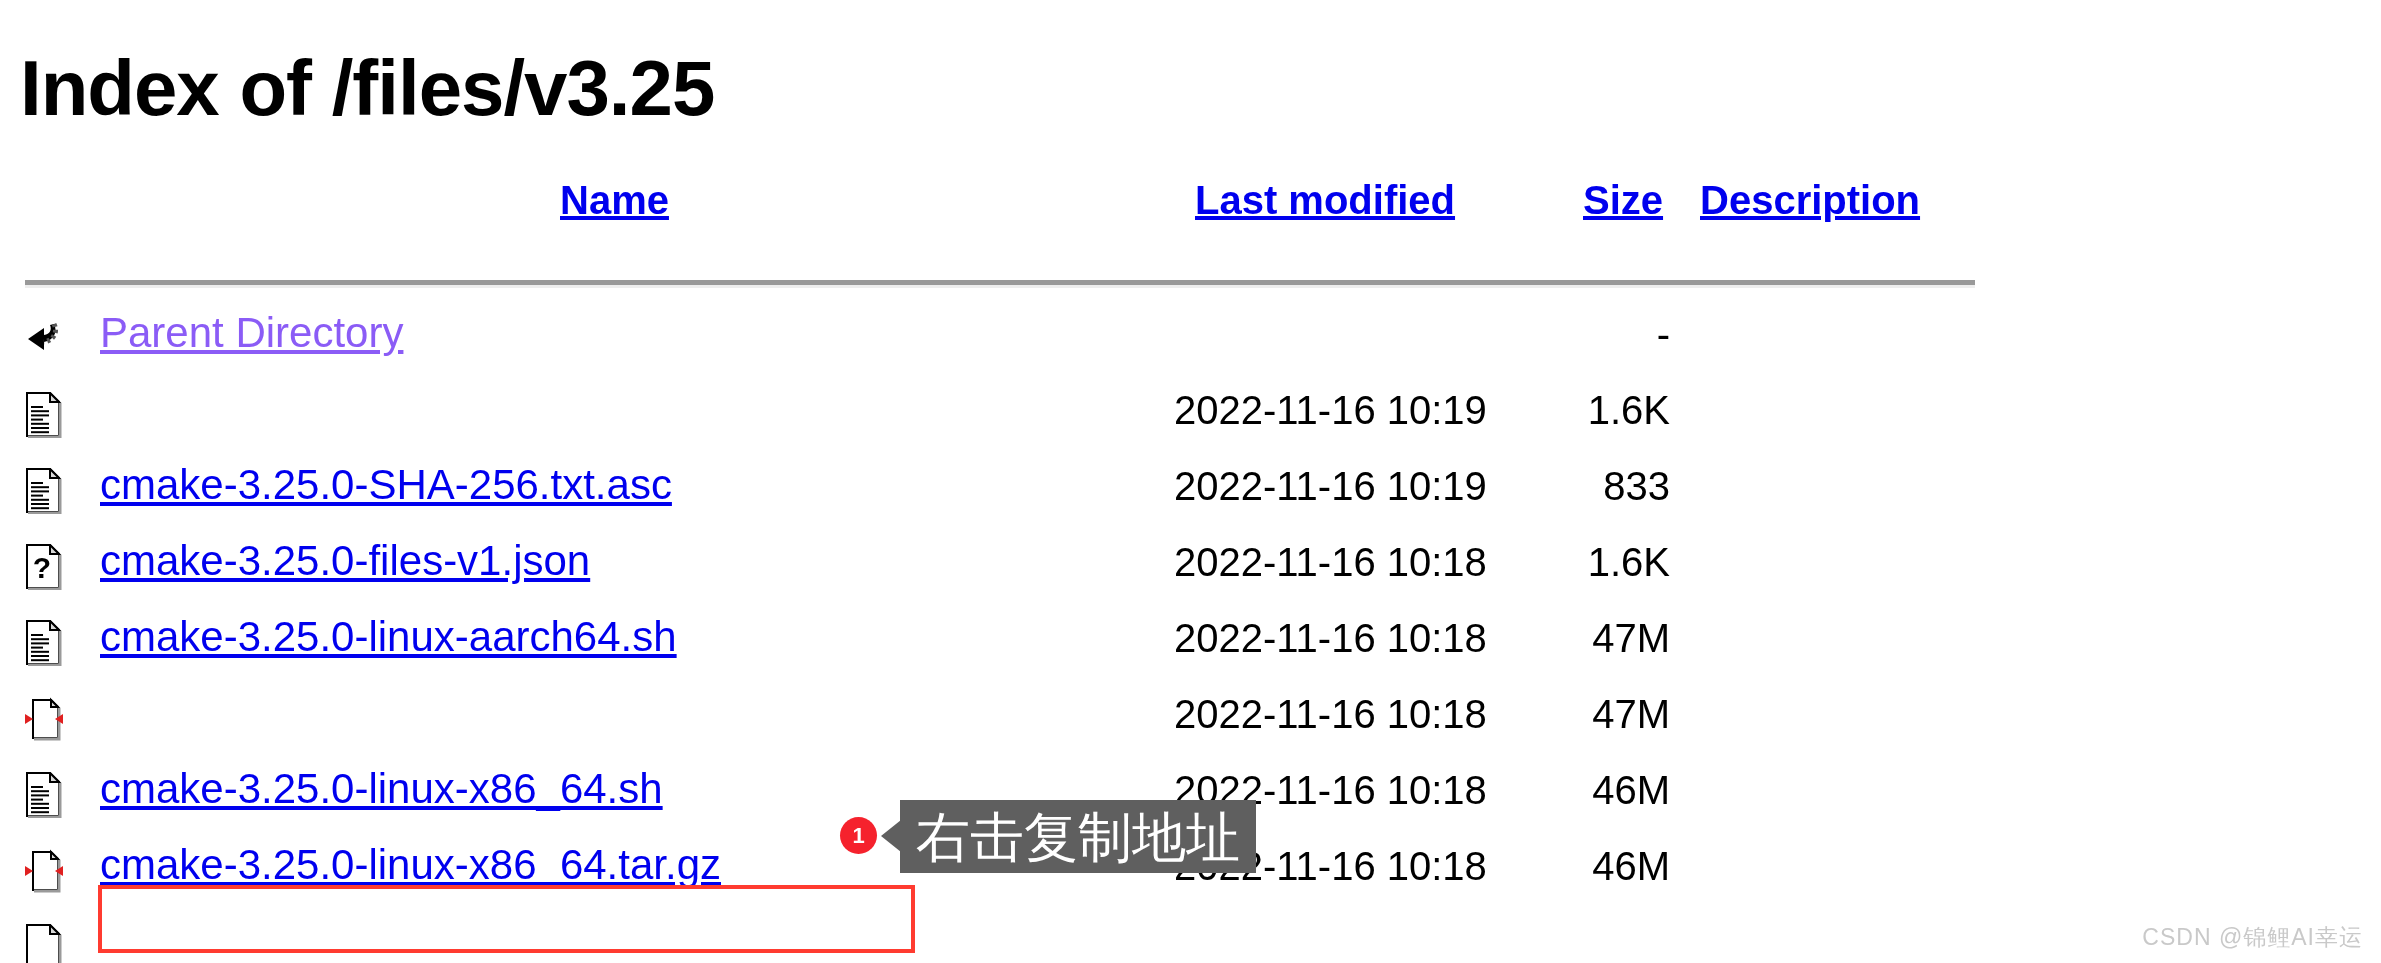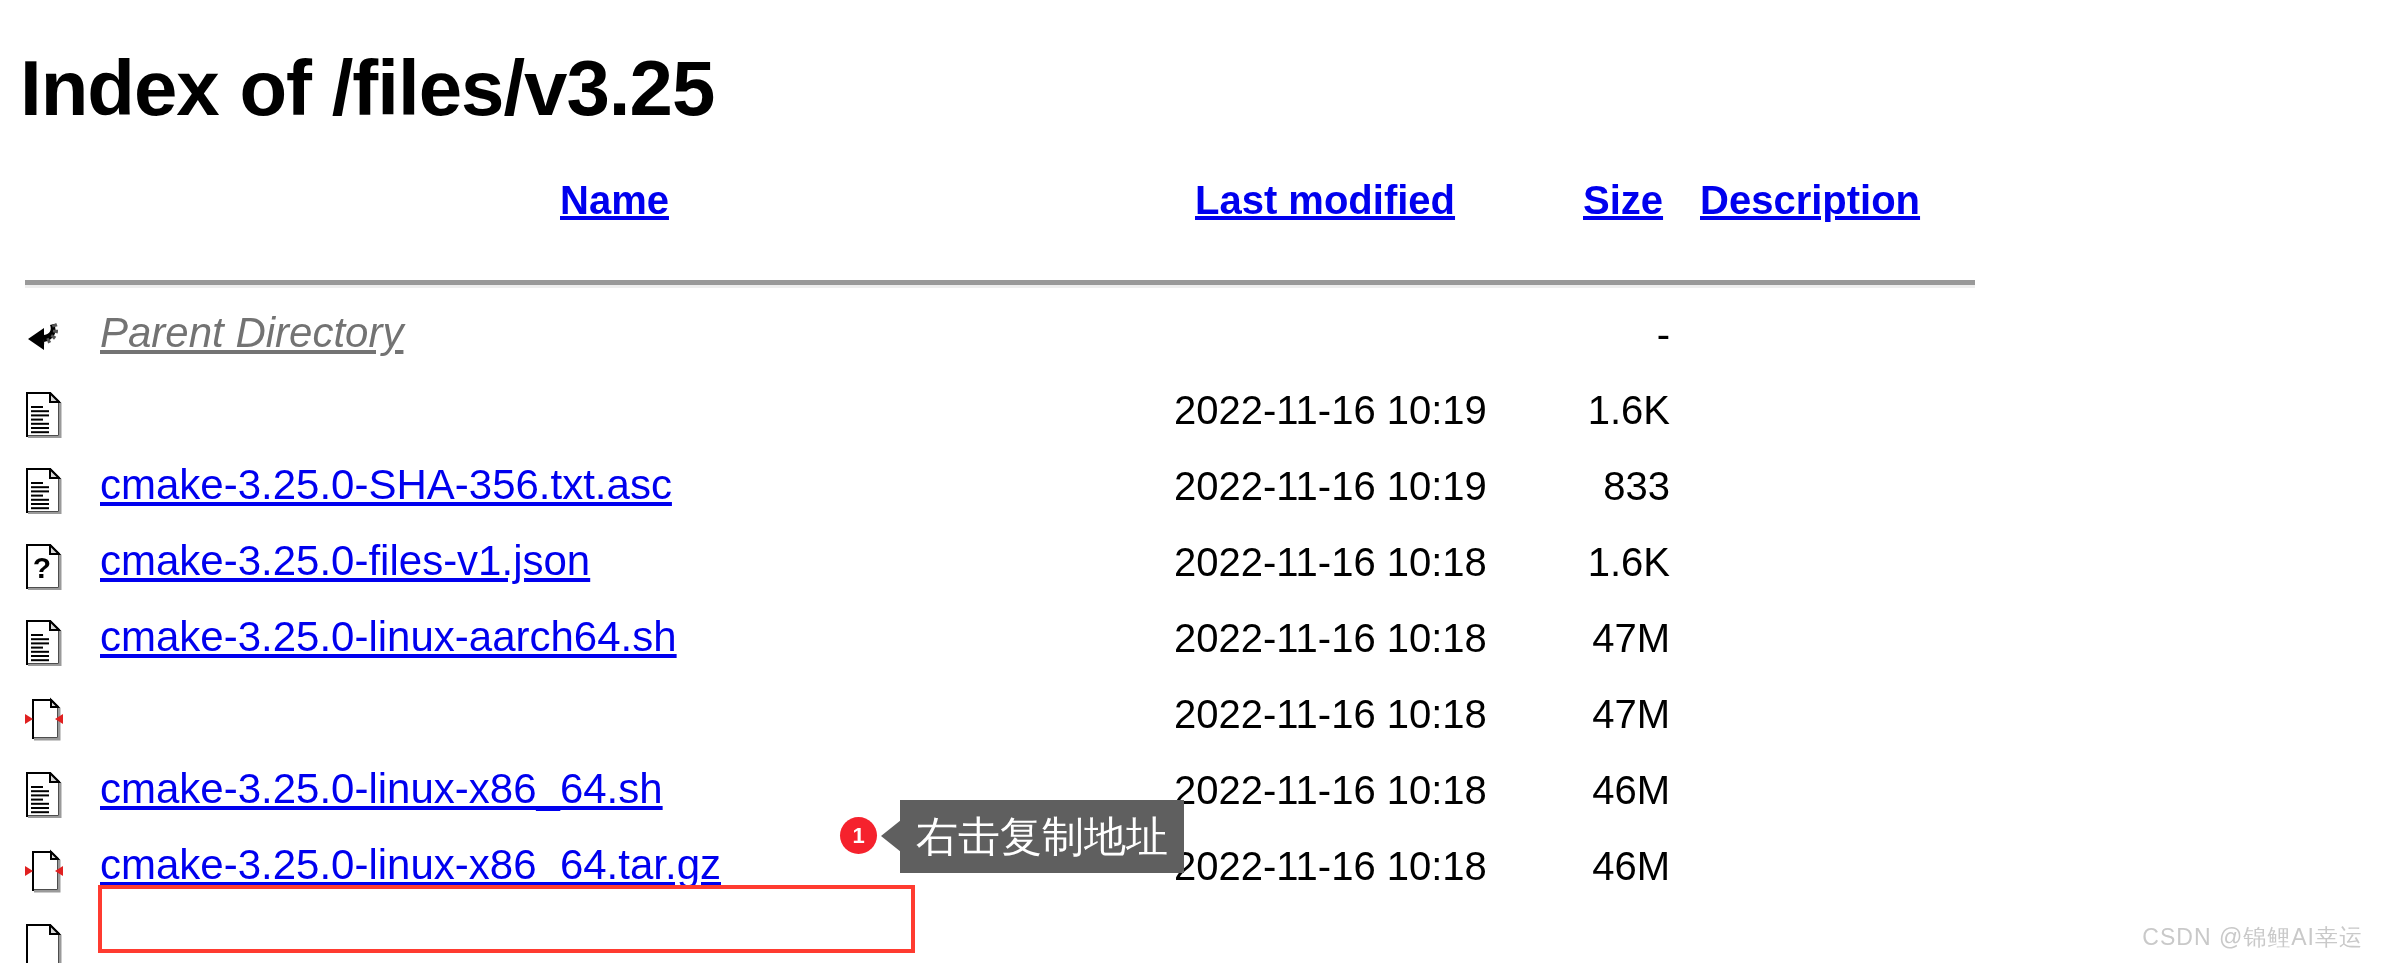--- a/index.html
+++ b/index.html
@@ -93,22 +93,21 @@
     left: 100px;
     top: -2px;
     font-size: 42px;
     color: #0000ee;
     text-decoration: underline;
     white-space: nowrap;
     cursor: pointer;
     line-height: 1.2;
   }
   .row-name.visited {
-    color: #737373;
-    font-style: italic;
+    color: #8b5cf6;
   }
   .row-date {
     position: absolute;
     left: 1174px;
     top: 0px;
     font-size: 40px;
     color: #000000;
     white-space: nowrap;
     line-height: 1.2;
   }
@@ -159,21 +158,21 @@
 
   
   #tooltip {
     position: absolute;
     left: 900px;
     top: 800px;
     height: 73px;
     padding: 0 16px;
     background: #5f5f5f;
     color: #ffffff;
-    font-size: 42px;
+    font-size: 54px;
     display: flex;
     align-items: center;
     white-space: nowrap;
     line-height: 1;
   }
   #tooltip-arrow {
     position: absolute;
     left: 881px;
     top: 820px;
     width: 0;
@@ -247,21 +246,21 @@
             <path d="M36 11 V45 H4" fill="none" stroke="#9a9a9a" stroke-width="3"></path>
             <rect x="7" y="14" width="12" height="2" fill="#000000"></rect>
             <rect x="7" y="18.2" width="18" height="2" fill="#000000"></rect>
             <rect x="7" y="22.4" width="18" height="2" fill="#000000"></rect>
             <rect x="7" y="26.6" width="12" height="2" fill="#000000"></rect>
             <rect x="7" y="30.8" width="18" height="2" fill="#000000"></rect>
             <rect x="7" y="35" width="18" height="2" fill="#000000"></rect>
             <rect x="7" y="39.2" width="18" height="2" fill="#000000"></rect>
           </svg>
         </span>
-        <a class="row-name">cmake-3.25.0-SHA-356.txt.asc</a>
+        <a class="row-name">cmake-3.25.0-SHA-256.txt.asc</a>
         <span class="row-date">2022-11-16 10:19</span>
         <span class="row-size">833</span>
       </div>
       <div class="row">
         <span class="row-icon">
           <svg class="icon-svg" viewBox="0 0 40 46" xmlns="http://www.w3.org/2000/svg">
             <path d="M3 1 H26 L35 10 V44 H3 Z" fill="#ffffff" stroke="#000000" stroke-width="2"></path>
             <path d="M26 1 L35 10 H26 Z" fill="#d8d8d8" stroke="#000000" stroke-width="2"></path>
             <path d="M36 11 V45 H4" fill="none" stroke="#9a9a9a" stroke-width="3"></path>
             <text x="18" y="34" font-family="Liberation Sans, sans-serif" font-size="30" font-weight="bold" fill="#000000" text-anchor="middle">?</text>

